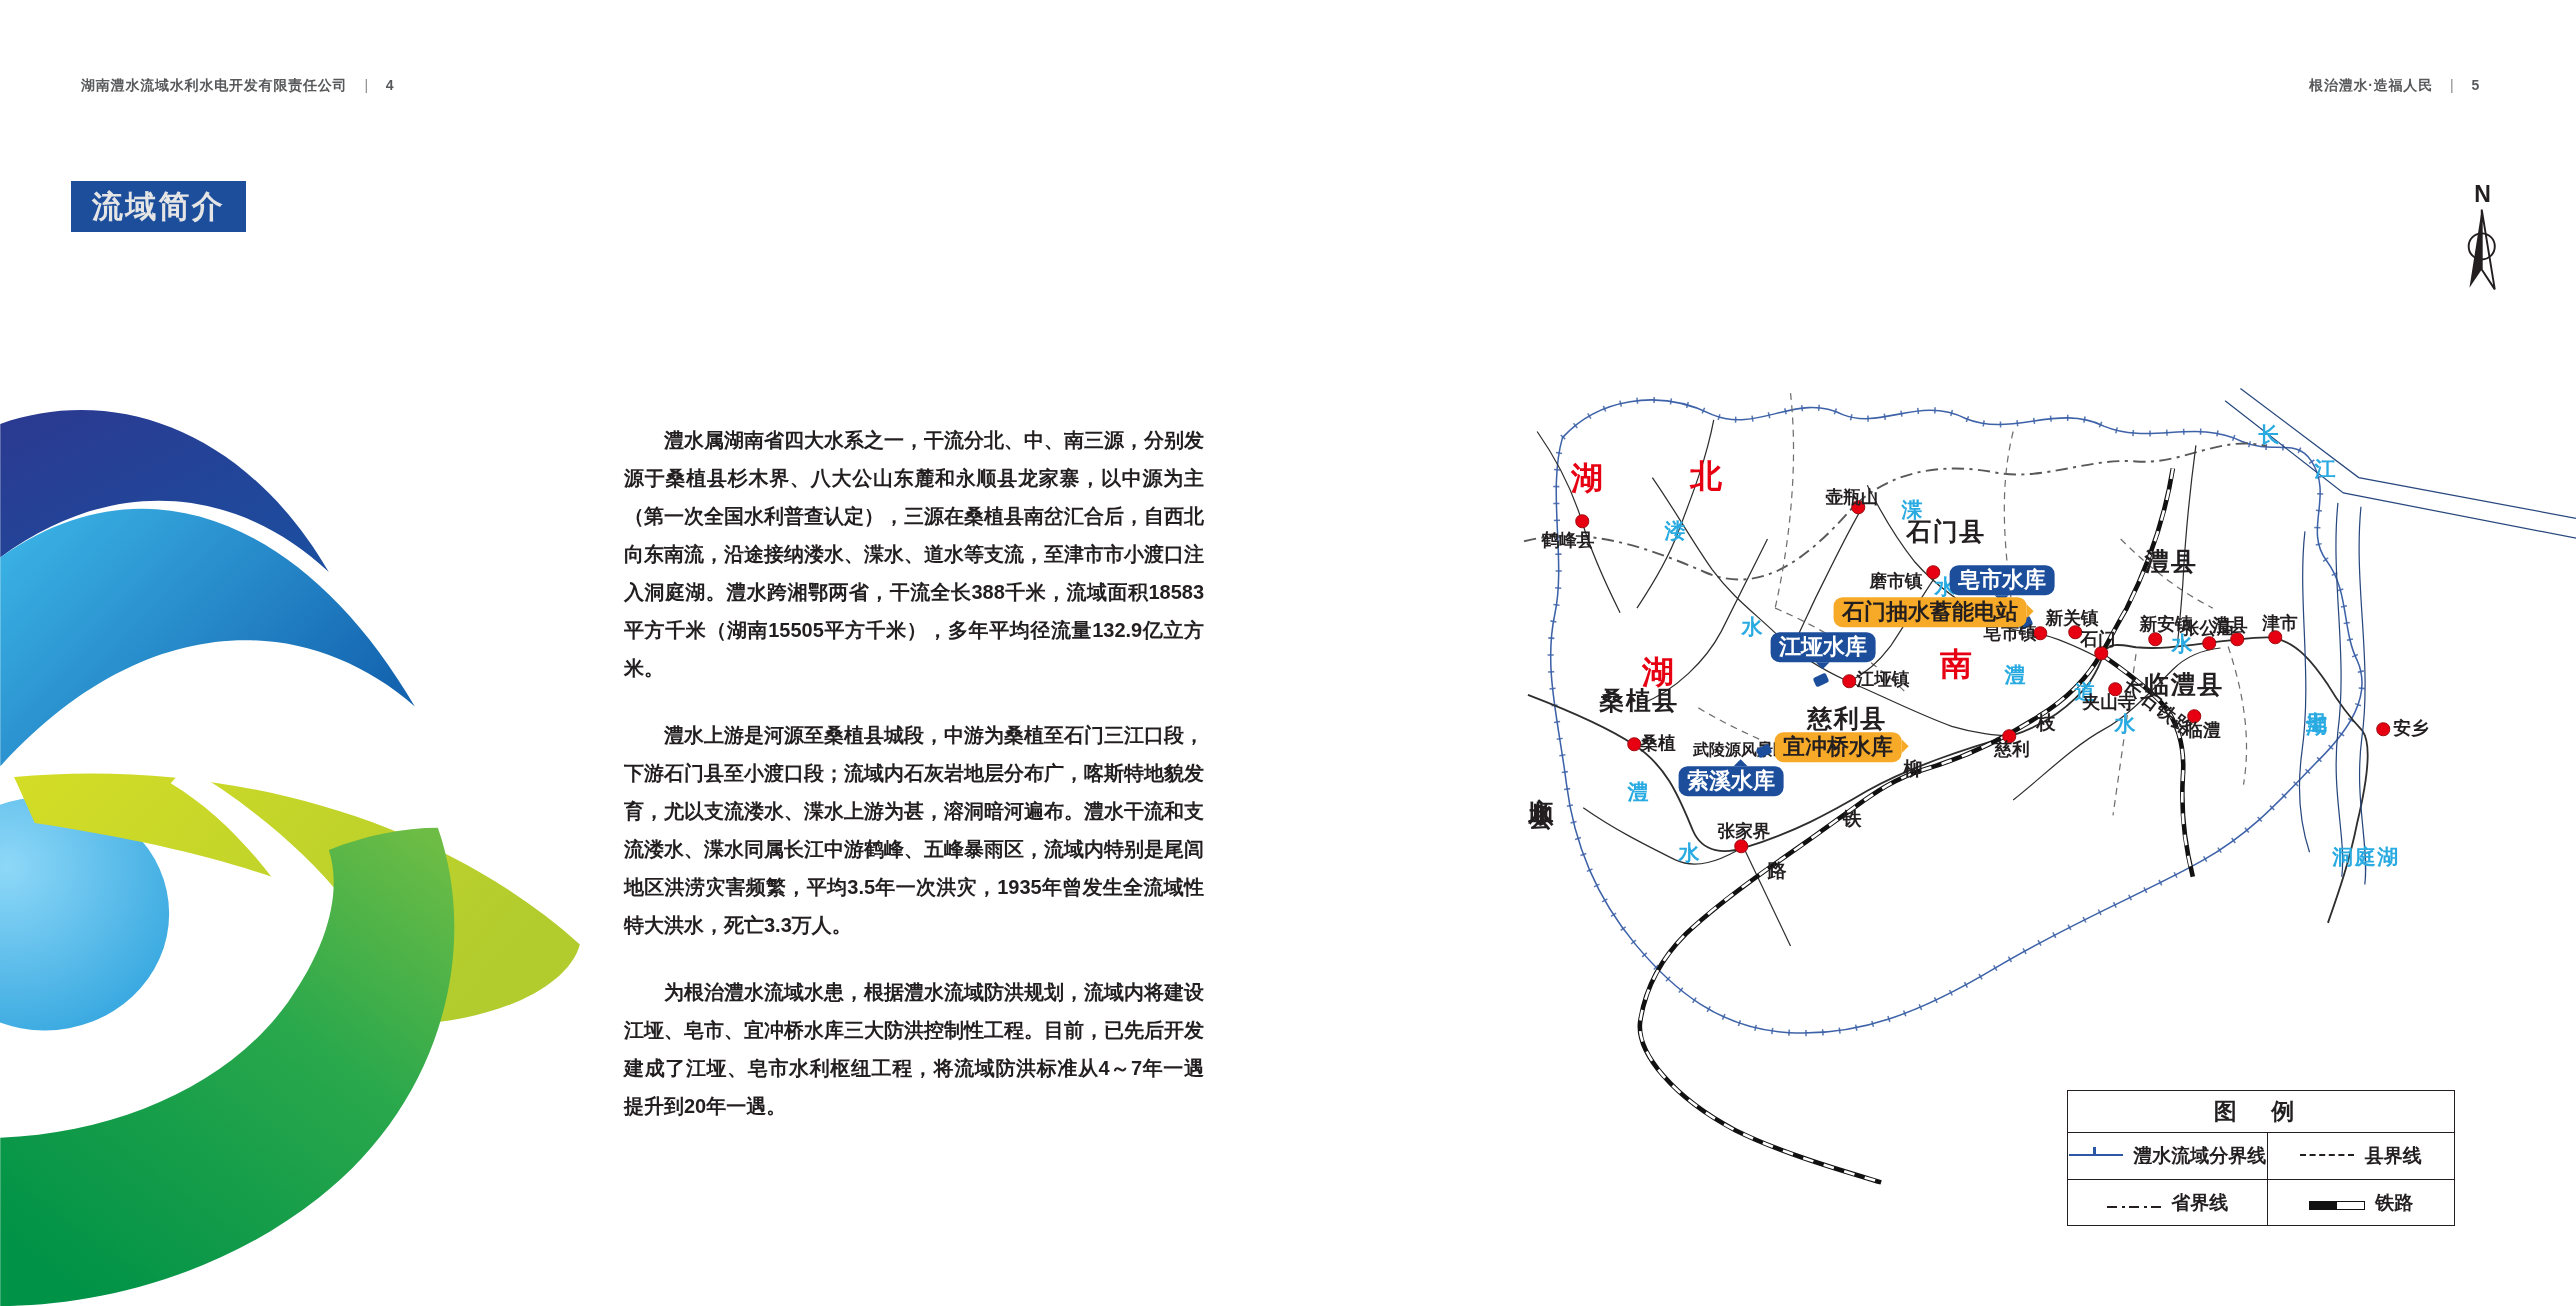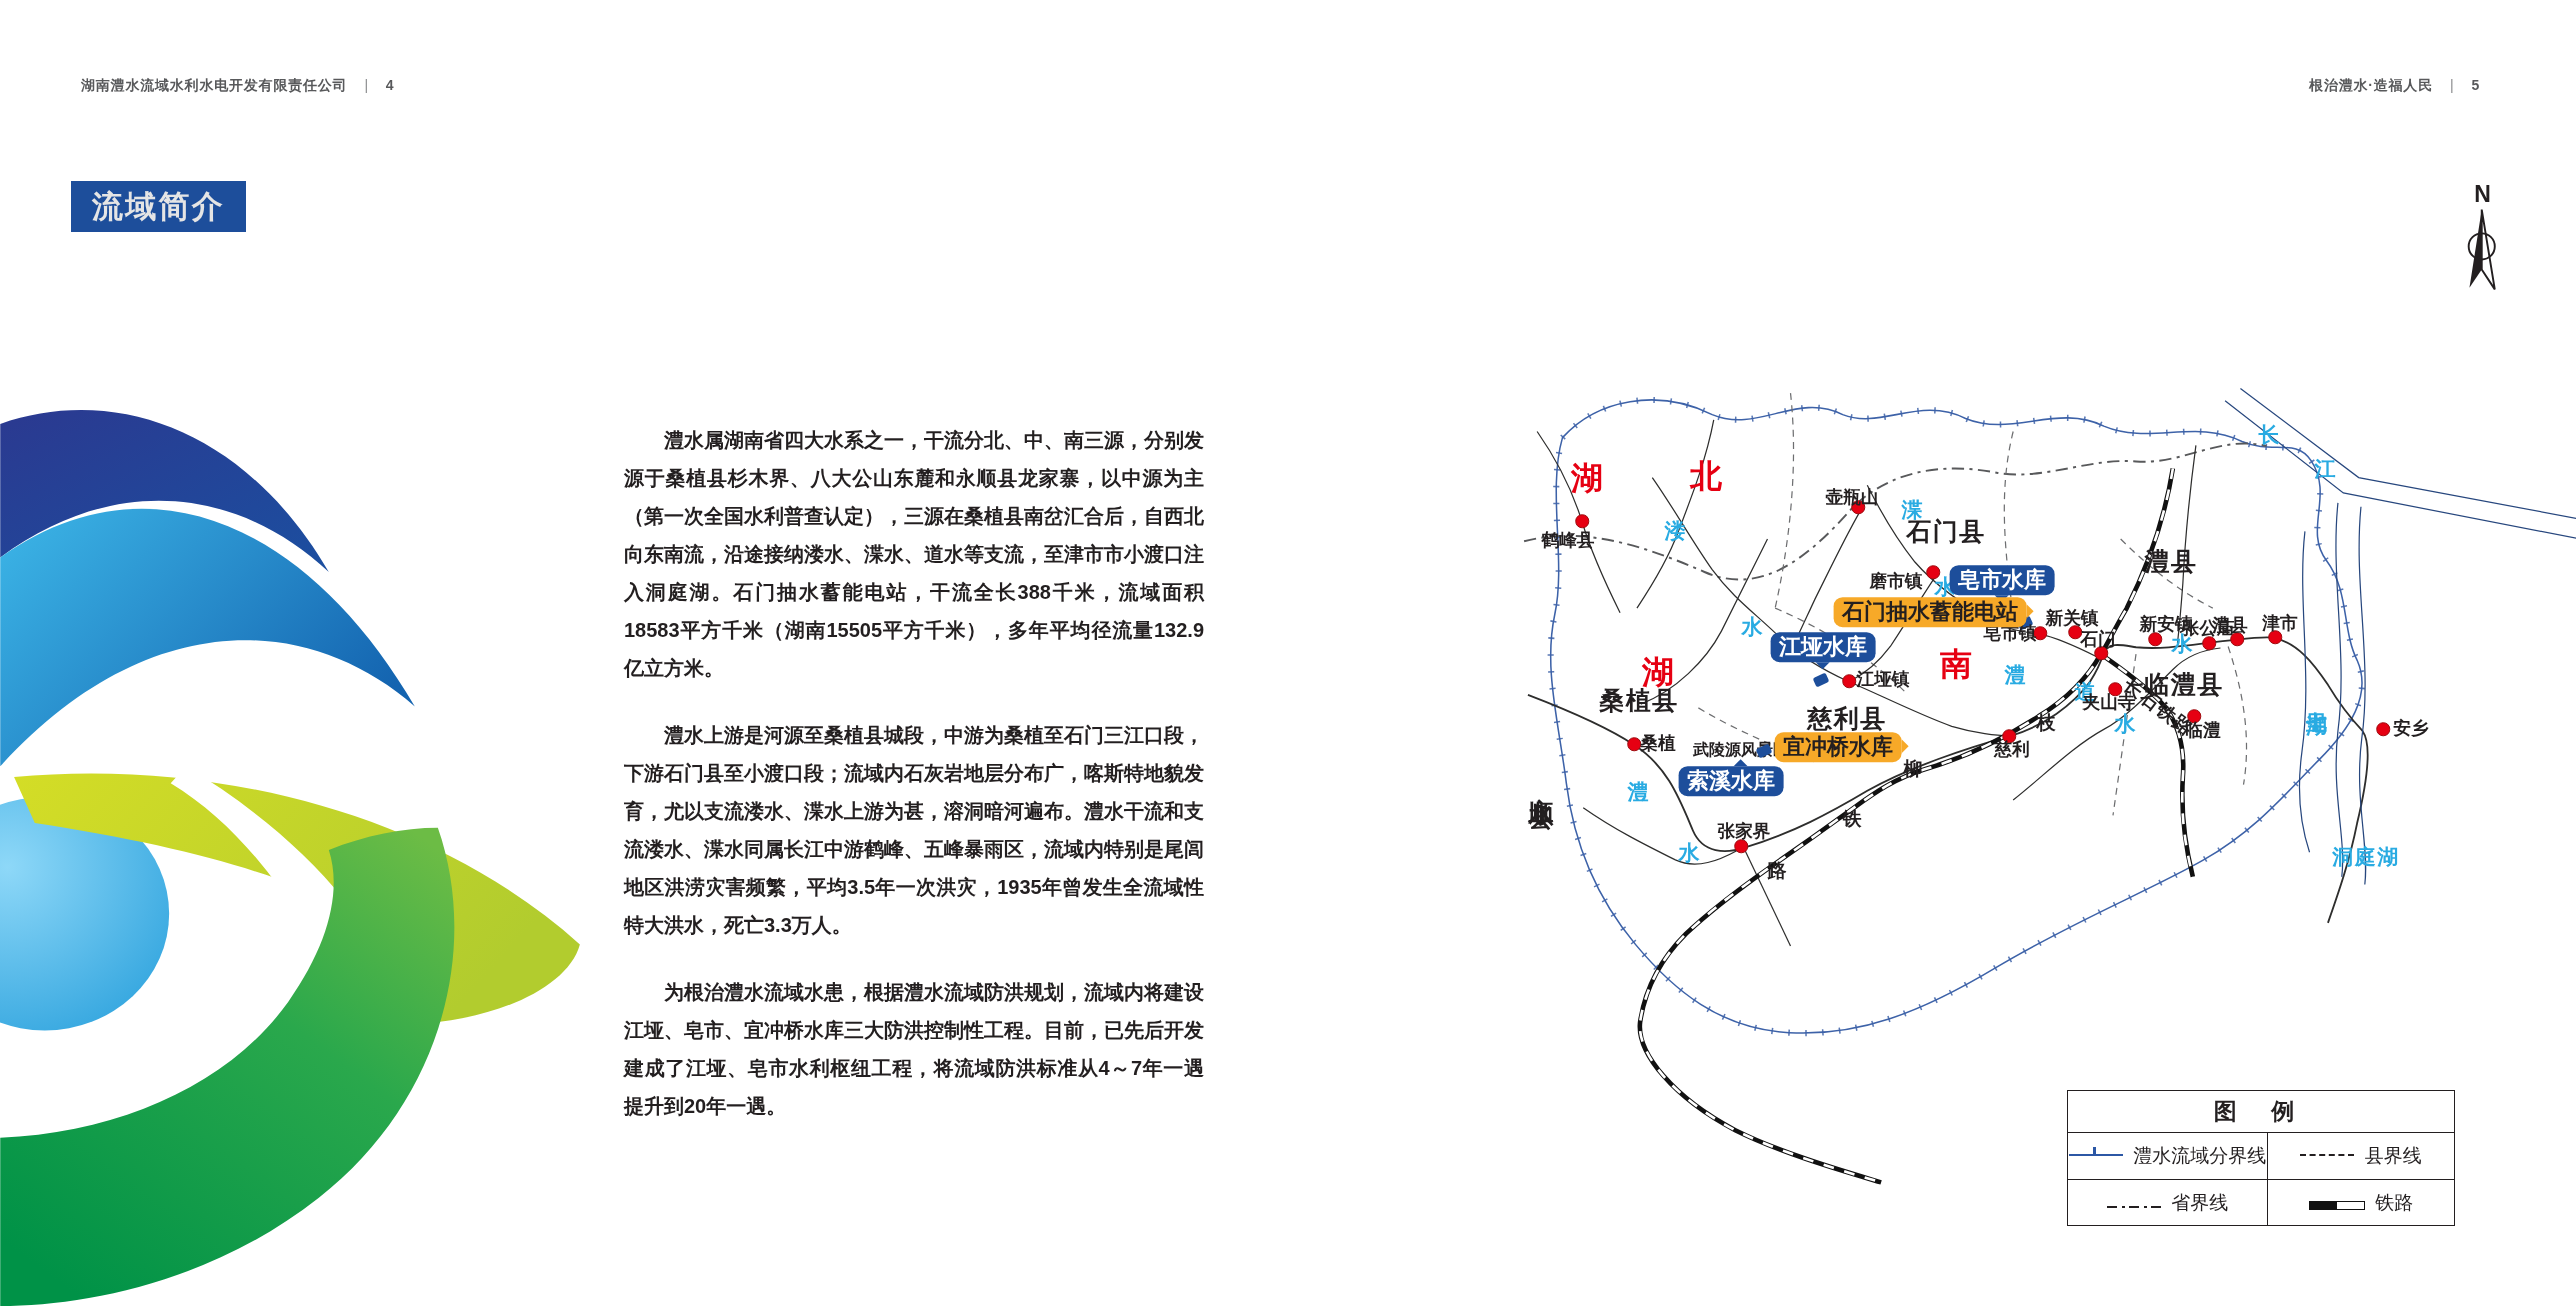--- a/index.html
+++ b/index.html
@@ -55,21 +55,21 @@
   .lcell{flex:1;display:flex;align-items:center;justify-content:center;gap:10.7px;}
   .lcell:first-child{border-right:1.5px solid #231f20;flex:0 0 199px;}
   .lsym{position:relative;width:54px;height:10.7px;}
   .sym-basin{border-top:2.3px solid #2c57a5;margin-top:7.7px;}
   .sym-basin::after{content:"";position:absolute;left:24.6px;top:-8.4px;width:2.3px;height:7.7px;background:#2c57a5;}
   .sym-county{border-top:2.3px dashed #231f20;margin-top:7.7px;}
   .sym-prov{height:2.3px;margin-top:7.7px;
      background:repeating-linear-gradient(90deg,#231f20 0 10px,transparent 10px 14.6px,#231f20 14.6px 17.7px,transparent 17.7px 22px);}
   .sym-rail{height:7px;margin-top:4.6px;border:1.5px solid #111;
      background:linear-gradient(90deg,#111 0 50%,#fff 50% 100%);}
-  .llabel{font-size:19px;font-weight:normal;}
+  .llabel{font-size:19px;font-weight:bold;}
   svg{display:block;}
 </style>
 </head>
 <body>
 
 <div class="page">
 
   <div id="hdr-left" class="hdr">
     <span>湖南澧水流域水利水电开发有限责任公司</span>
     <span class="sep">|</span>
@@ -109,21 +109,21 @@
     </defs>
     <path fill="url(#gNavy)" d="M0 22 C150 -30 320 30 428 215 C310 105 150 85 0 196 Z"></path>
     <path fill="url(#gBlue)" d="M0 196 C190 60 400 150 540 390 C390 260 180 270 0 468 Z"></path>
     <ellipse fill="url(#gBall)" cx="58" cy="660" rx="162" ry="152"></ellipse>
     <path fill="url(#gYellow)" d="M18 482 C270 458 560 525 755 700 C740 755 650 795 558 802 C585 700 430 600 45 542 Z"></path>
     <path fill="#ffffff" d="M242 468 C320 515 395 575 448 642 L396 674 C350 600 293 533 222 490 Z"></path>
     <path fill="url(#gGreen)" d="M570 548 C625 705 575 905 415 1030 C275 1140 110 1171 0 1171 L0 952 C160 945 300 880 375 775 C428 700 445 630 428 577 C475 558 525 548 570 548 Z"></path>
   </svg>
 
   <div class="bodytext">
-    <p>澧水属湖南省四大水系之一，干流分北、中、南三源，分别发源于桑植县杉木界、八大公山东麓和永顺县龙家寨，以中源为主（第一次全国水利普查认定），三源在桑植县南岔汇合后，自西北向东南流，沿途接纳溇水、渫水、道水等支流，至津市市小渡口注入洞庭湖。石门抽水蓄能电站，干流全长388千米，流域面积18583平方千米（湖南15505平方千米），多年平均径流量132.9亿立方米。</p>
+    <p>澧水属湖南省四大水系之一，干流分北、中、南三源，分别发源于桑植县杉木界、八大公山东麓和永顺县龙家寨，以中源为主（第一次全国水利普查认定），三源在桑植县南岔汇合后，自西北向东南流，沿途接纳溇水、渫水、道水等支流，至津市市小渡口注入洞庭湖。澧水跨湘鄂两省，干流全长388千米，流域面积18583平方千米（湖南15505平方千米），多年平均径流量132.9亿立方米。</p>
     <p>澧水上游是河源至桑植县城段，中游为桑植至石门三江口段，下游石门县至小渡口段；流域内石灰岩地层分布广，喀斯特地貌发育，尤以支流溇水、渫水上游为甚，溶洞暗河遍布。澧水干流和支流溇水、渫水同属长江中游鹤峰、五峰暴雨区，流域内特别是尾闾地区洪涝灾害频繁，平均3.5年一次洪灾，1935年曾发生全流域性特大洪水，死亡3.3万人。</p>
     <p>为根治澧水流域水患，根据澧水流域防洪规划，流域内将建设江垭、皂市、宜冲桥水库三大防洪控制性工程。目前，已先后开发建成了江垭、皂市水利枢纽工程，将流域防洪标准从4～7年一遇提升到20年一遇。</p>
   </div>
 
 
   <div class="compass">
     <div class="n">N</div>
     <svg width="31" height="86" viewBox="0 0 40 112" style="margin:1.5px auto 0;">
       <path d="M19 2 L3 104 L19 80 Z" fill="#231f20"></path>
       <path d="M19 2 L36 106 L19 80 Z" fill="#ffffff" stroke="#231f20" stroke-width="2.5"></path>

